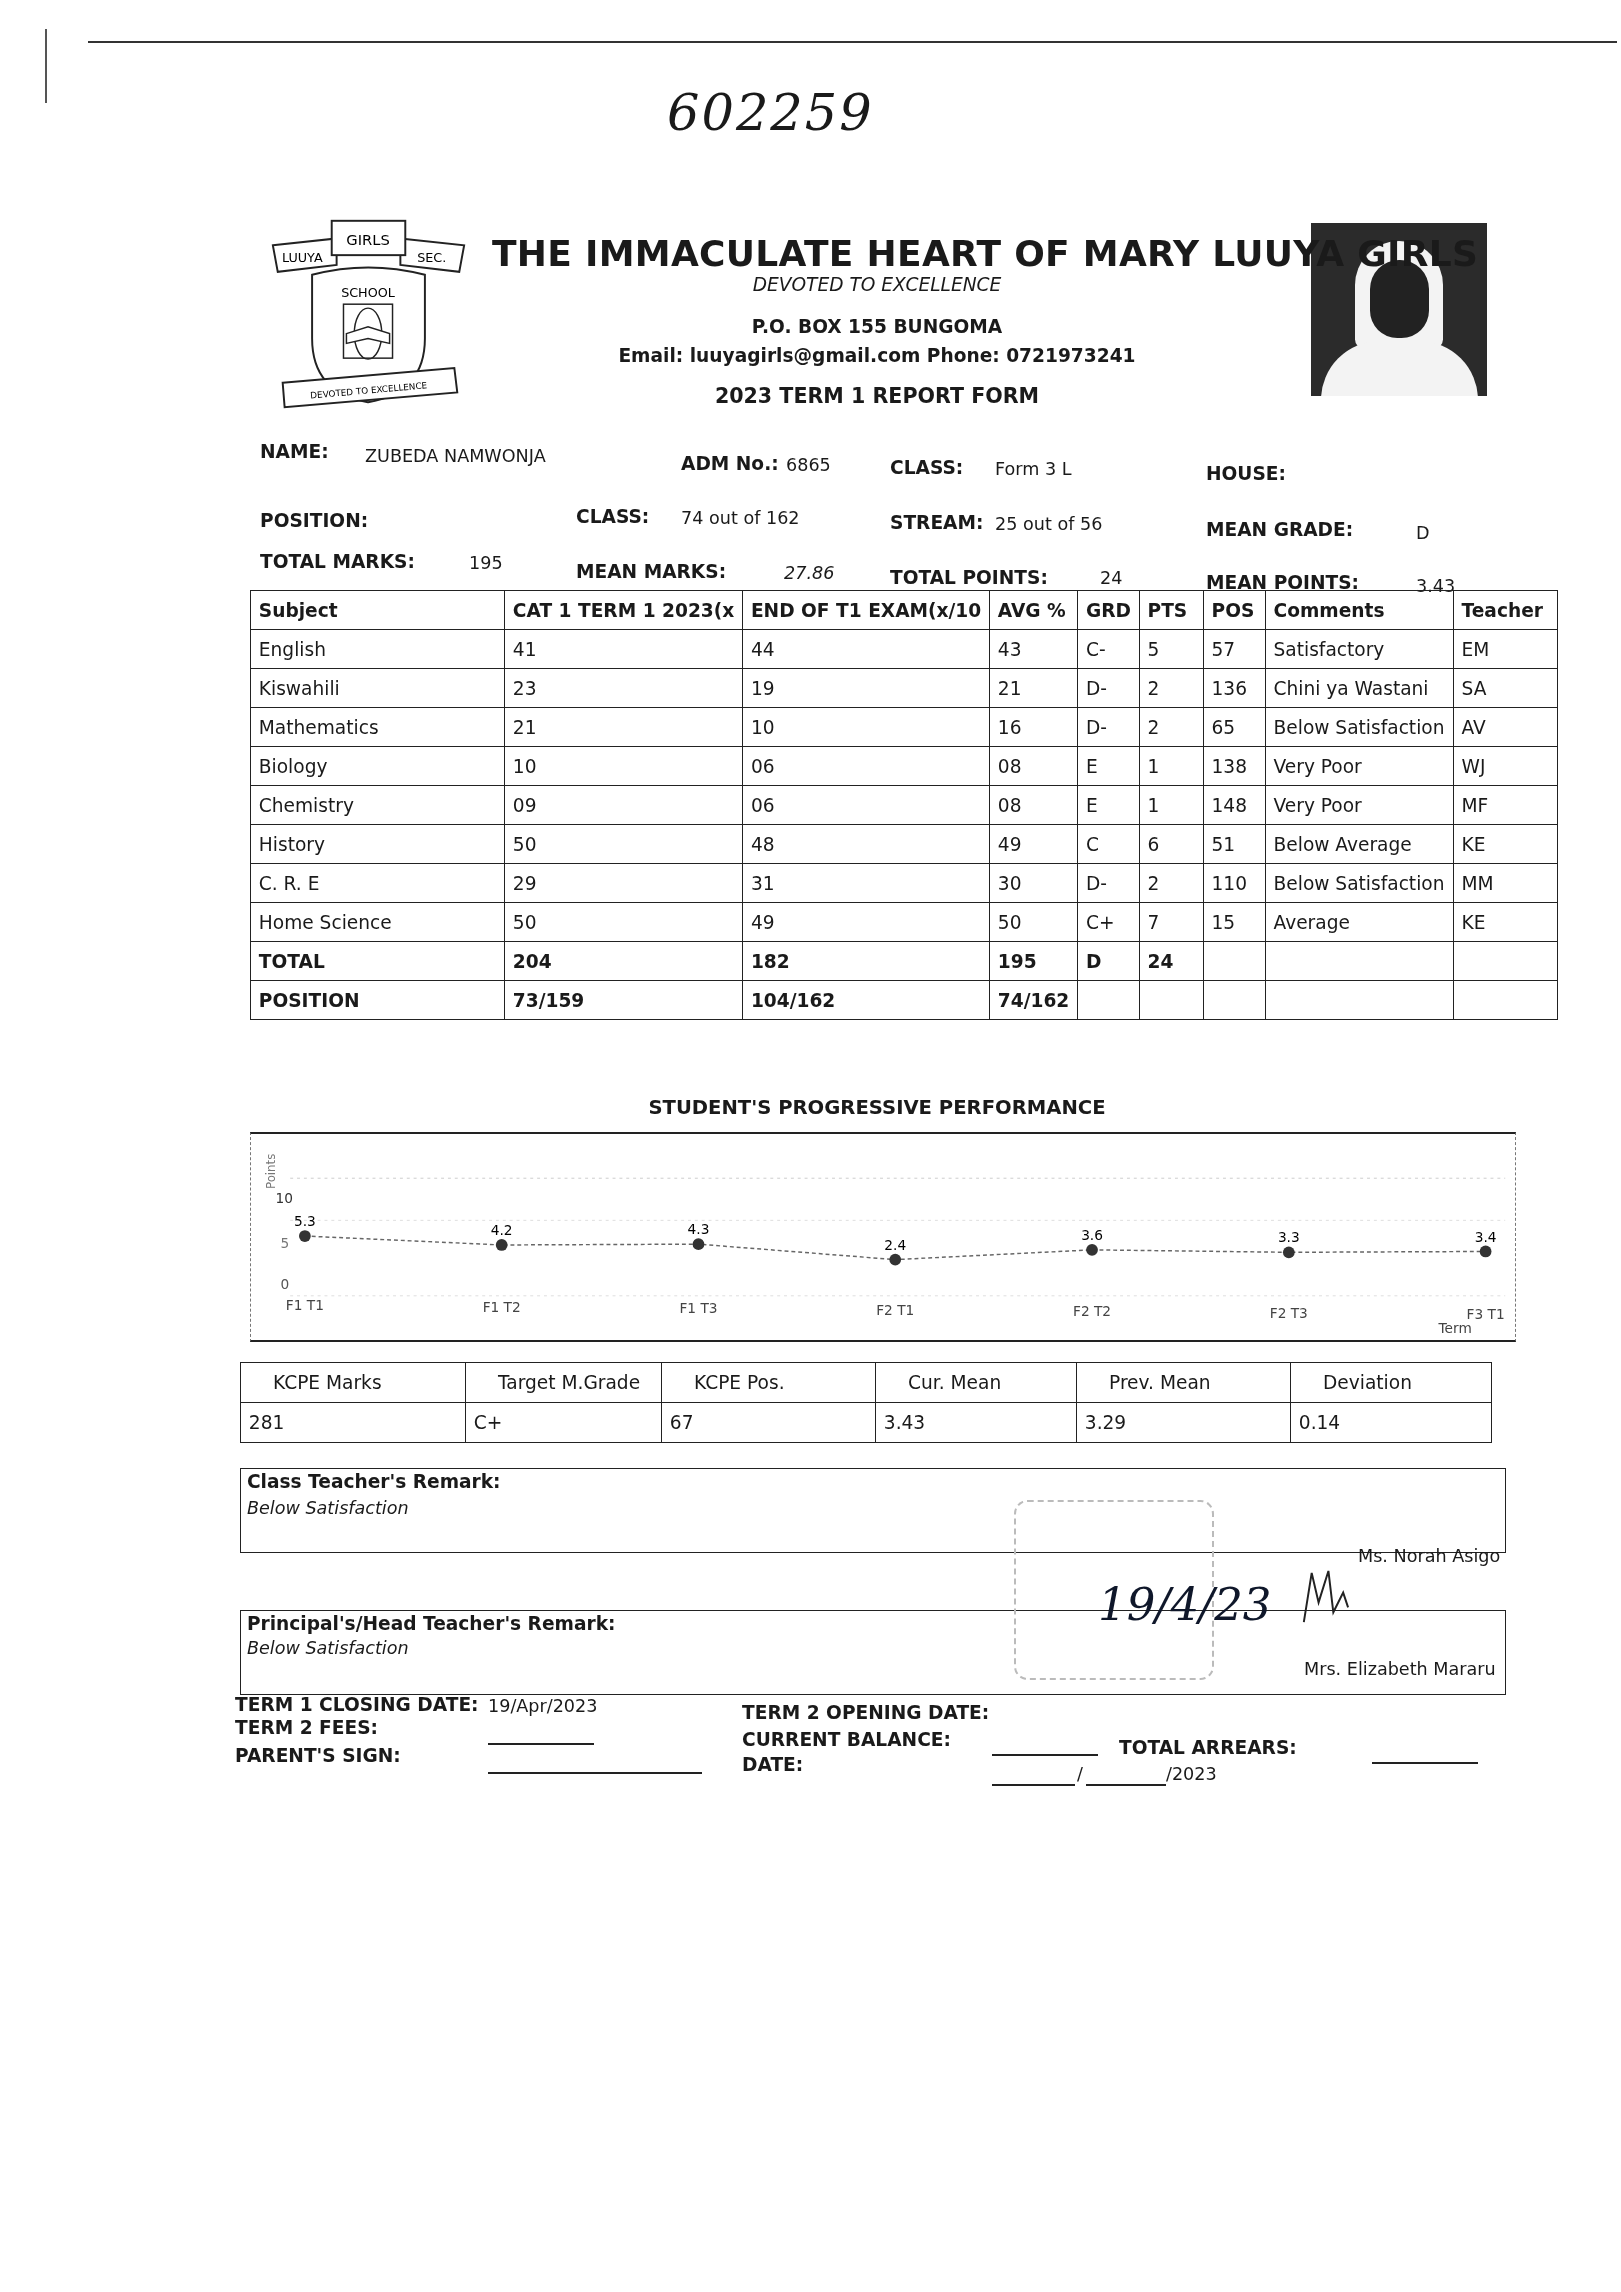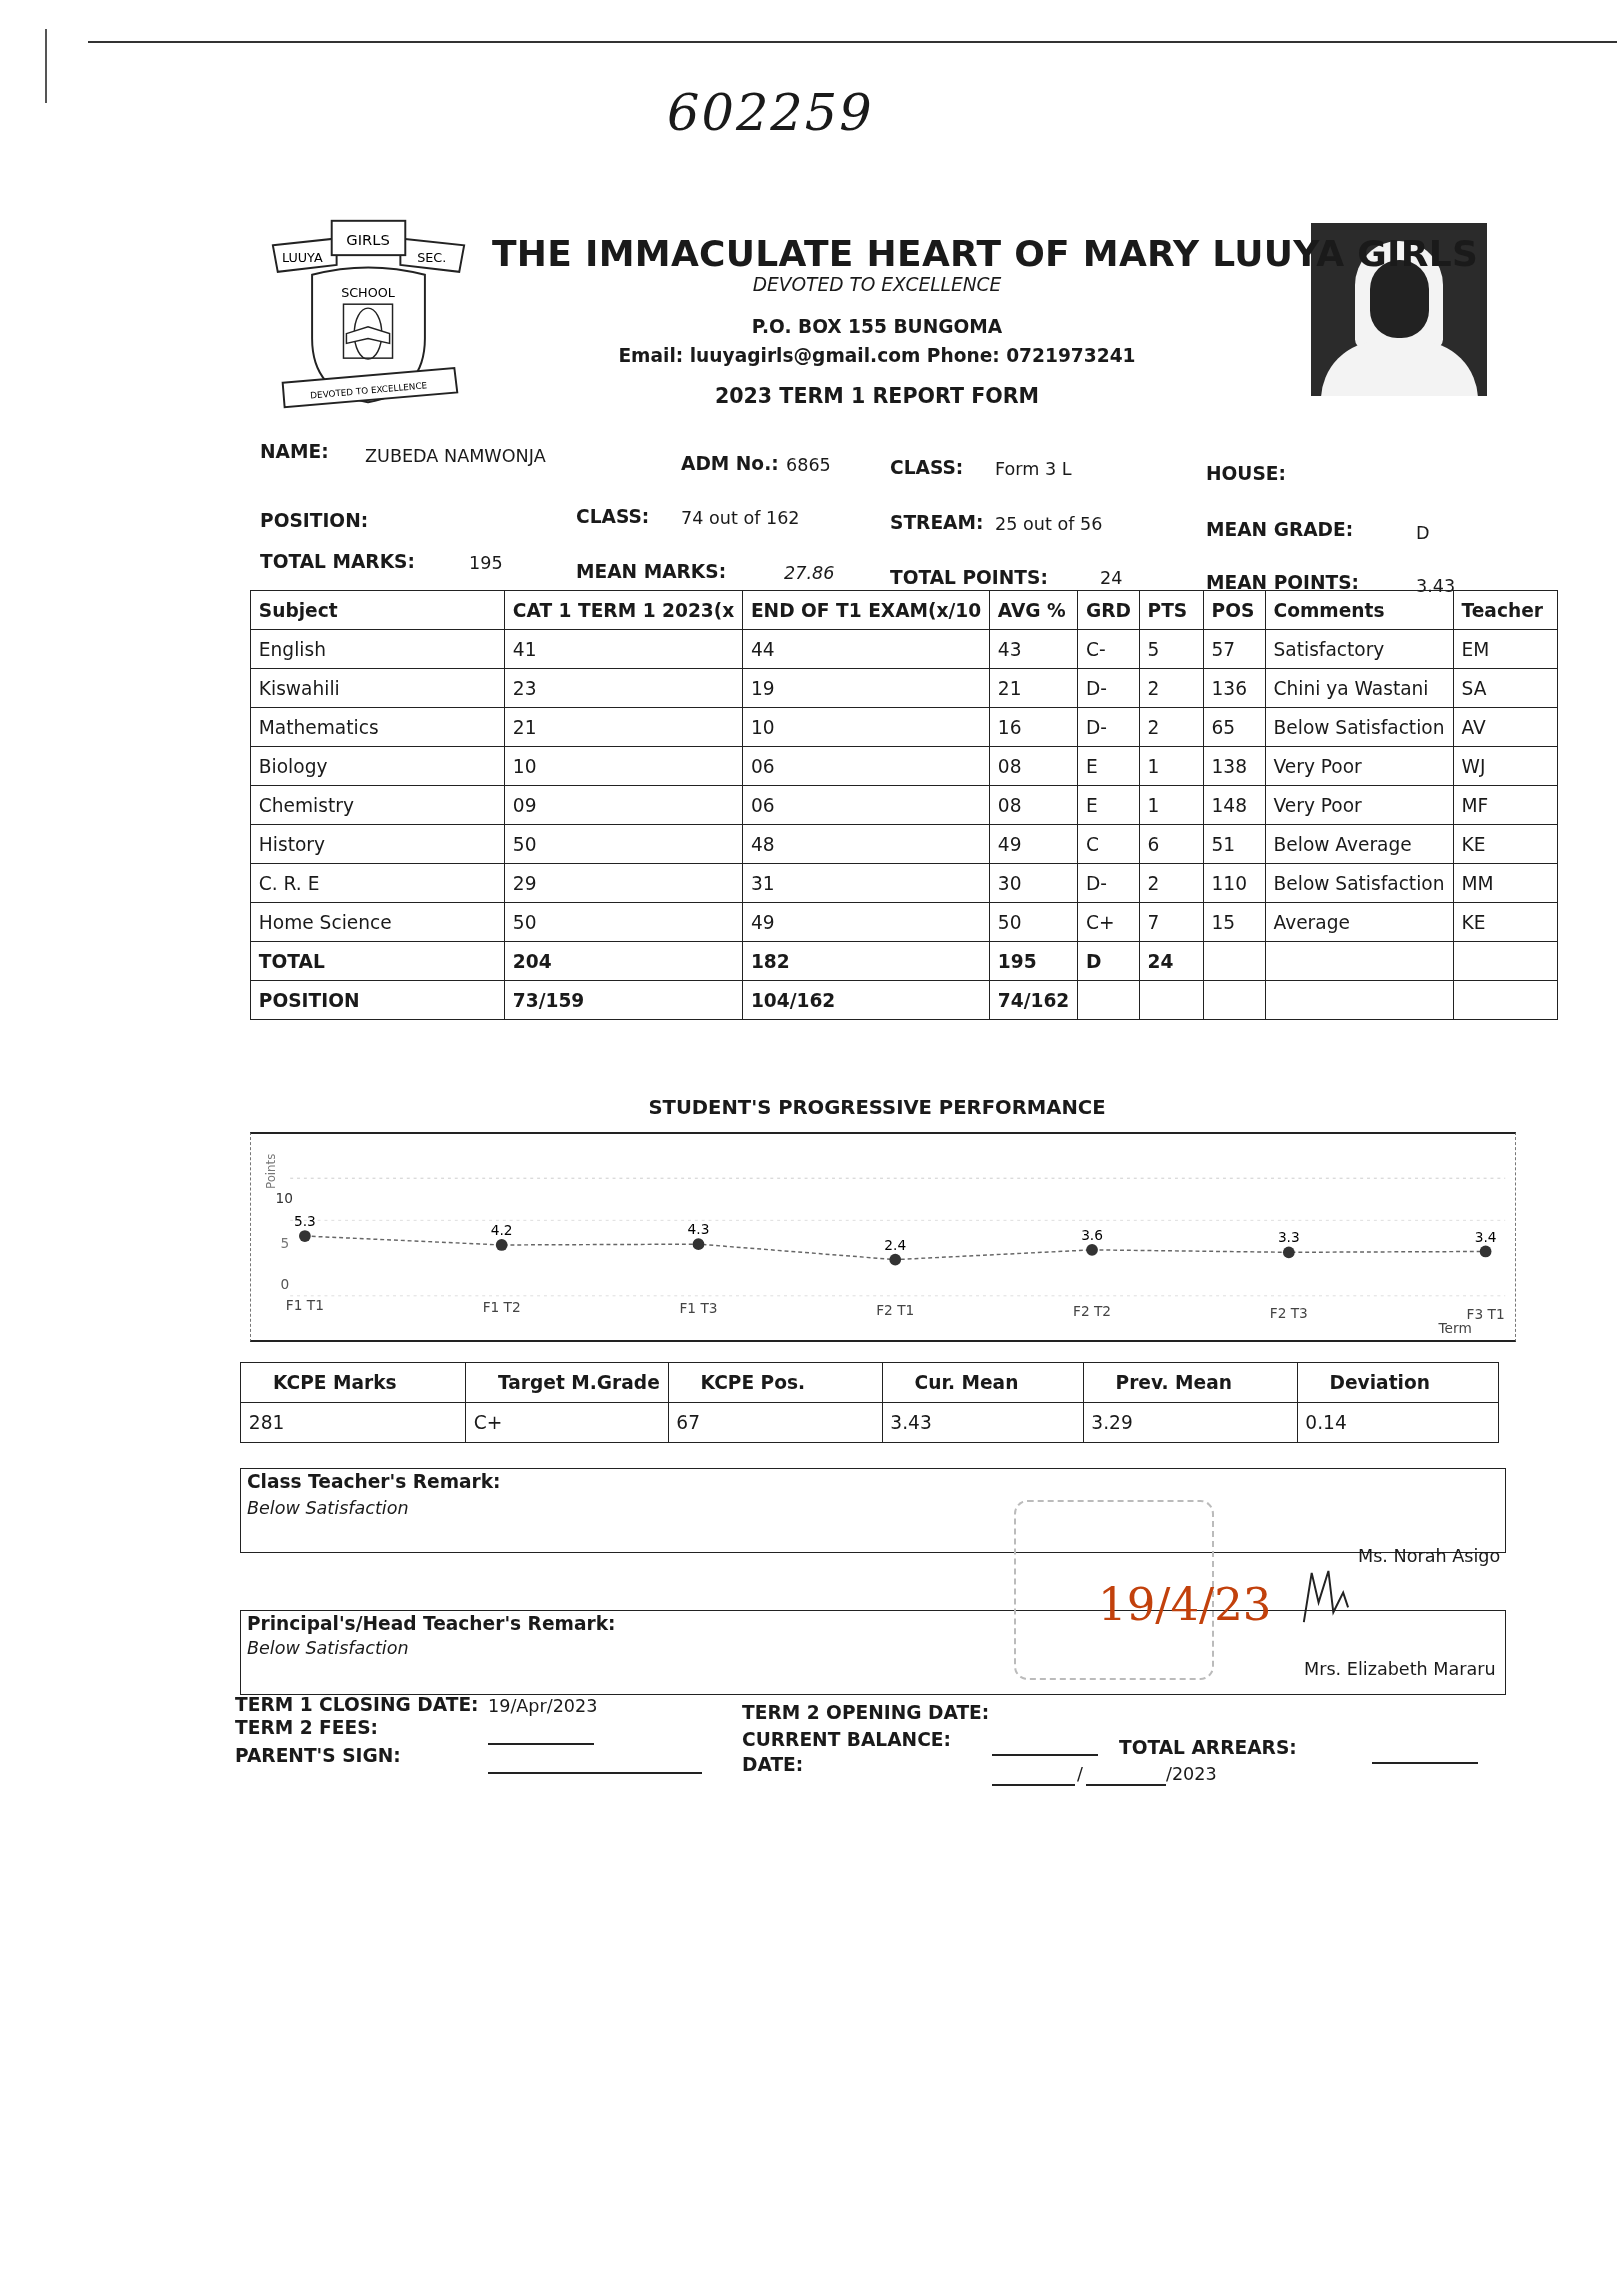--- a/index.html
+++ b/index.html
@@ -28,29 +28,29 @@
   table.marks { position:absolute; left:250px; top:590px; border-collapse:collapse; font-size:18.6px;border-radius:12px; }
   table.marks td, table.marks th { border:1.5px solid #222; height:38px; padding:0 7.8px; text-align:left; white-space:nowrap; overflow:hidden; }
   table.marks th { font-weight:bold; font-size:18.6px; }
   table.marks tr.bold td { font-weight:bold; }
 
   .chart-title { left:0; width:1754px; top:1096px; text-align:center; font-size:19.6px; font-weight:bold; }
   .chart-box { left:250px; top:1132px; width:1264px; height:206px; border-top:2px solid #222; border-bottom:2px solid #222; border-left:1px dashed #777; border-right:1px dashed #777; }
 
   table.kcpe { position:absolute; left:240px; top:1362px; border-collapse:collapse; font-size:18.6px; }
   table.kcpe td { border:1.5px solid #222; height:39px; padding:0 7.8px; white-space:nowrap; }
-  table.kcpe tr:first-child td { font-weight:bold;padding-left:32px; }
+  table.kcpe tr:first-child td { font-weight:normal;padding-left:32px; }
 
   .remark-box { border:1.5px solid #222; }
   .remark-lbl { font-size:18.6px; font-weight:bold; }
   .remark-txt { font-size:17.6px; font-style:italic; }
   .sig-name { font-size:17.6px; }
 
   .stamp { left:1014px; top:1500px; width:196px; height:176px; border:2px dashed #bbb; border-radius:13.7px; }
-  .handdate { left:1098px; top:1578px; font-family:"DejaVu Serif", serif; font-size:45px; color:#c2410c; }
+  .handdate { left:1098px; top:1578px; font-family:"DejaVu Serif", serif; font-style:italic; font-size:45px; color:#0f172a; }
 
   .foot-lbl { font-size:18.6px; font-weight:bold; }
   .foot-val { font-size:17.6px; }
   .blank { border-bottom:2px solid #222; height:0; }
 </style>
 </head>
 <body>
 
 <div class="abs topline"></div>
 <div class="abs leftline"></div>

